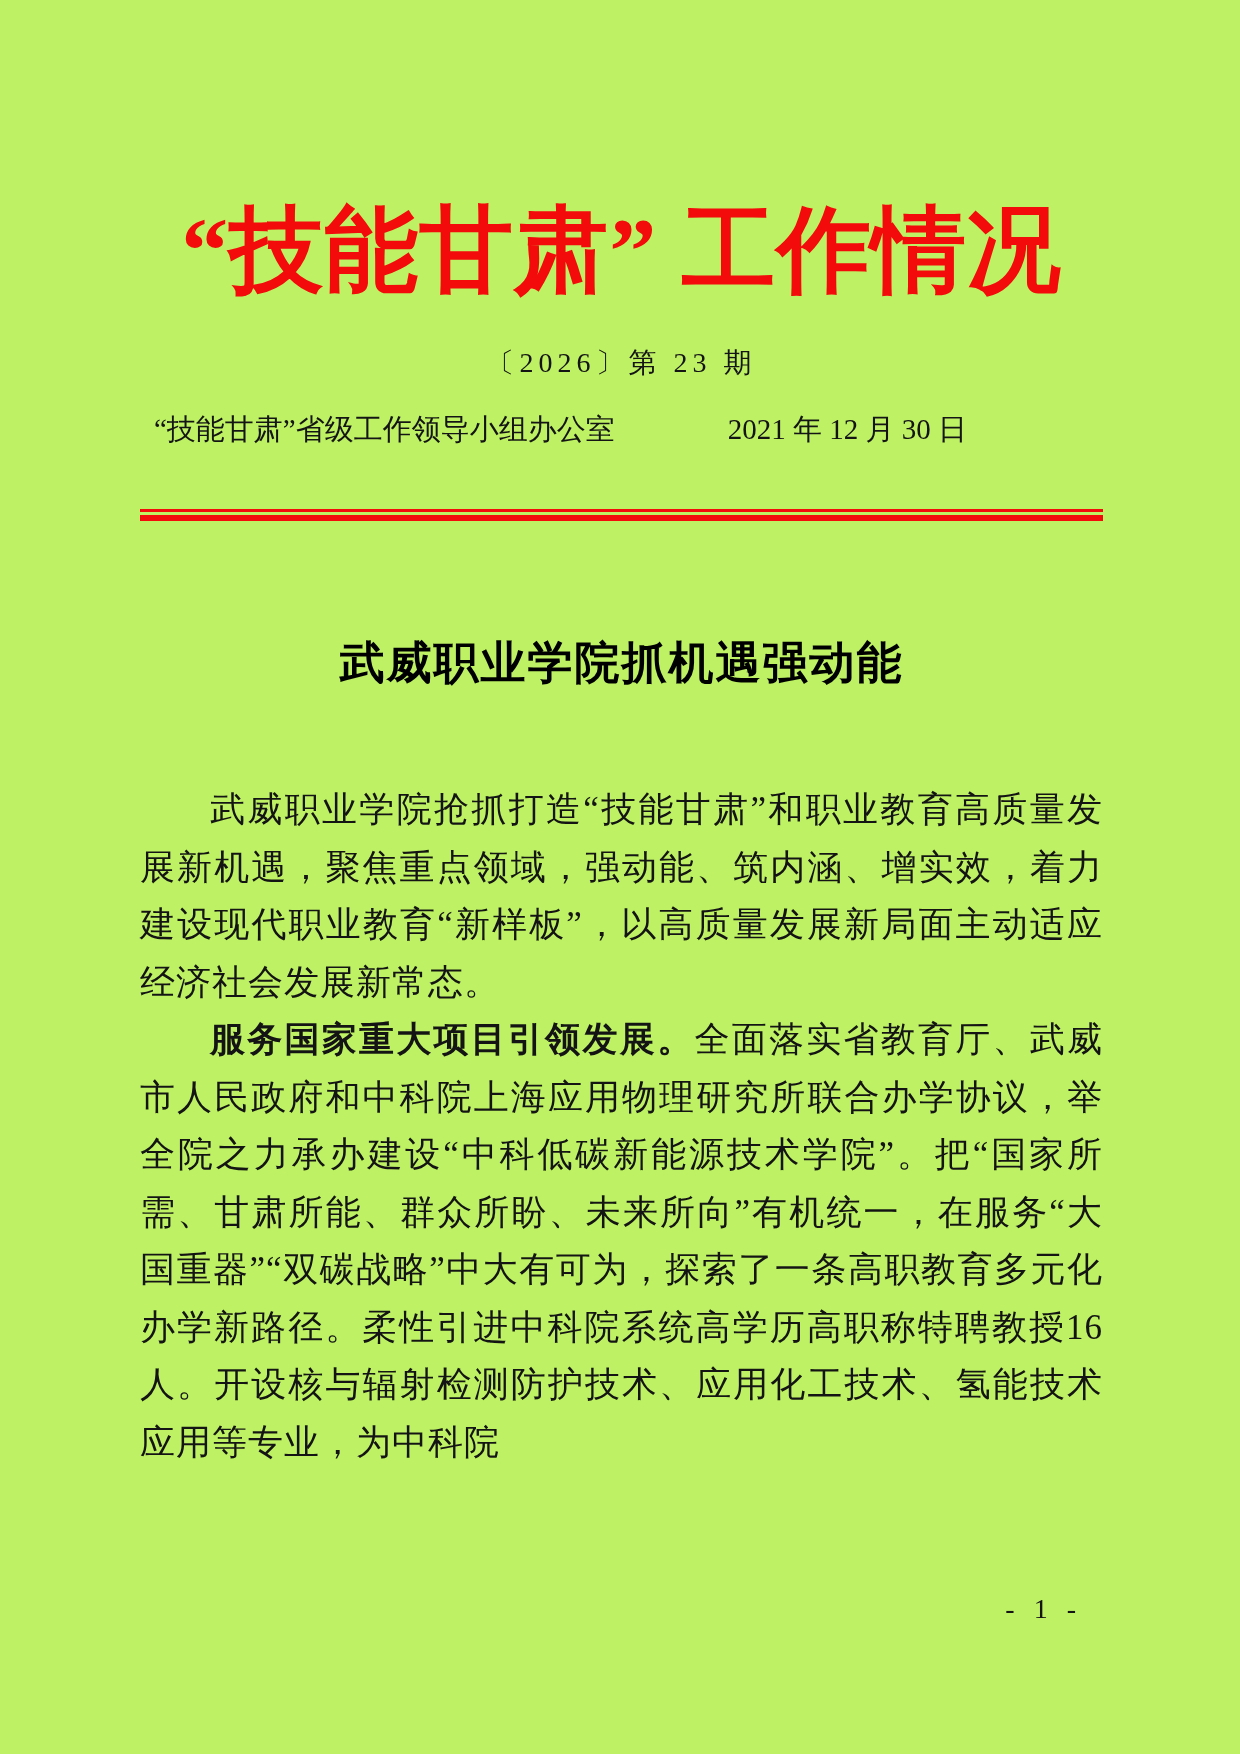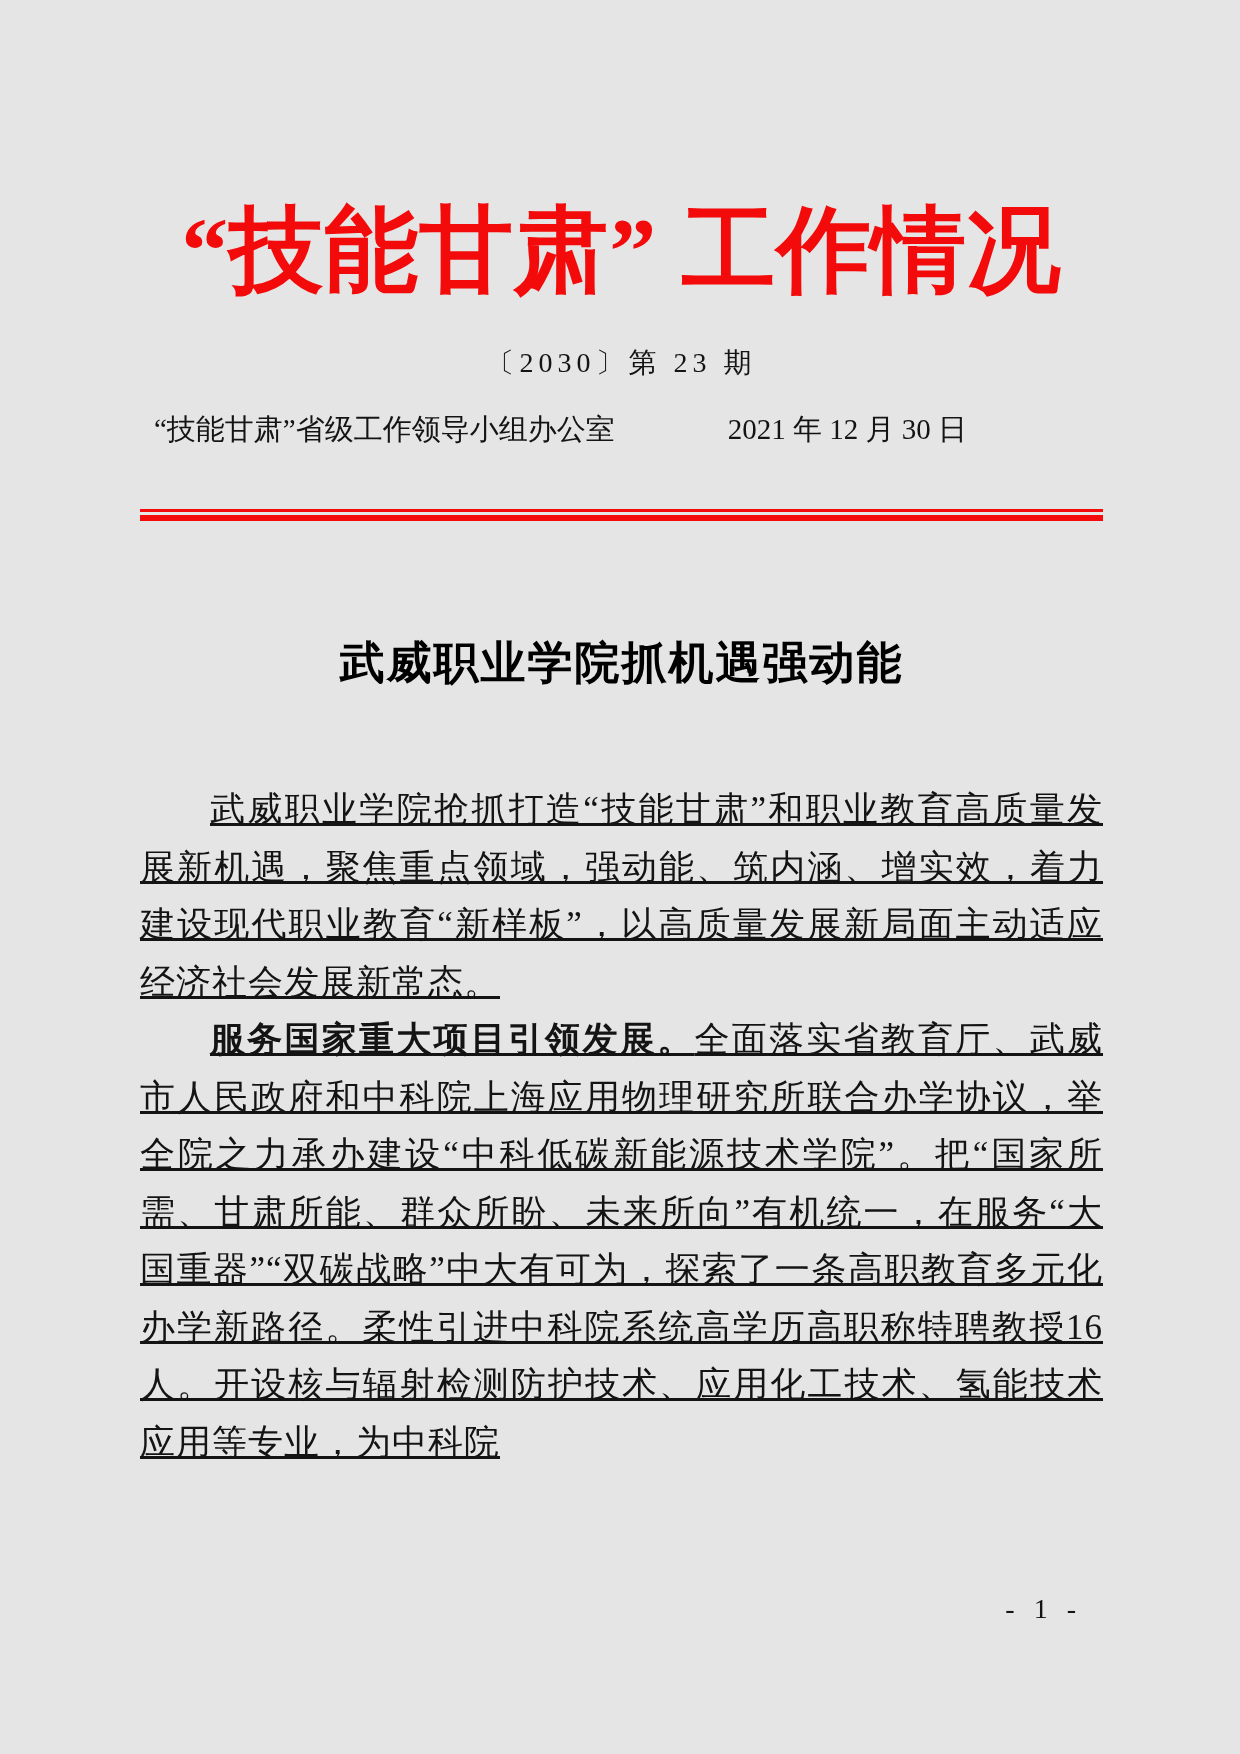--- a/index.html
+++ b/index.html
@@ -5,21 +5,21 @@
   html, body {
     margin: 0;
     padding: 0;
     background: #ffffff;
   }
   .page {
     position: relative;
     width: 1240px;
     height: 1754px;
     margin: 0 auto;
-    background: #e5e5e5;
+    background: #bef264;
     box-sizing: border-box;
     padding: 0 137px 0 140px;
     overflow: hidden;
     font-family: "Liberation Serif", "DejaVu Serif", serif;
     color: #141414;
   }
   
   .masthead-title {
     margin: 185px 0 0 0;
     text-align: center;
@@ -71,21 +71,20 @@
   .article-body {
     margin-top: 86px;
   }
   .article-body p {
     margin: 0;
     font-size: 35px;
     line-height: 57.5px;
     text-align: justify;
     text-indent: 2em;
     letter-spacing: 1px;
-    text-decoration: underline;
   }
   .article-body p .lead {
     font-weight: 700;
   }
   
   .page-number {
     position: absolute;
     top: 1592px;
     right: 158px;
     font-size: 28px;
@@ -95,21 +94,21 @@
   }
 </style>
 </head>
 <body>
 
 <div class="page">
 
   <header>
     <h1 class="masthead-title">“技能甘肃” 工作情况</h1>
 
-    <div class="issue-line">〔2030〕第 23 期</div>
+    <div class="issue-line">〔2026〕第 23 期</div>
 
 
     <div class="office-row">
       <span>“技能甘肃”省级工作领导小组办公室</span>
       <span>2021 年 12 月 30 日</span>
     </div>
 
     <div class="red-rule">
       <div class="rule-thin"></div>
       <div class="rule-gap"></div>

